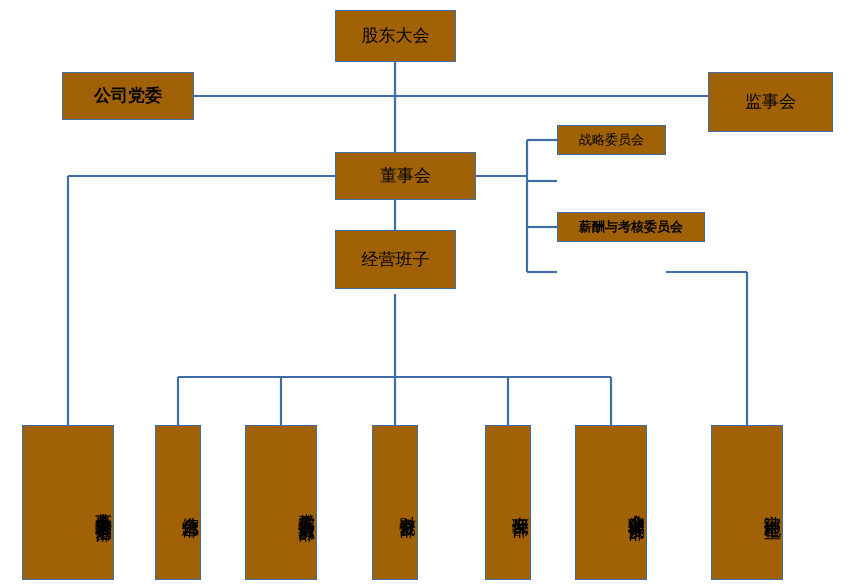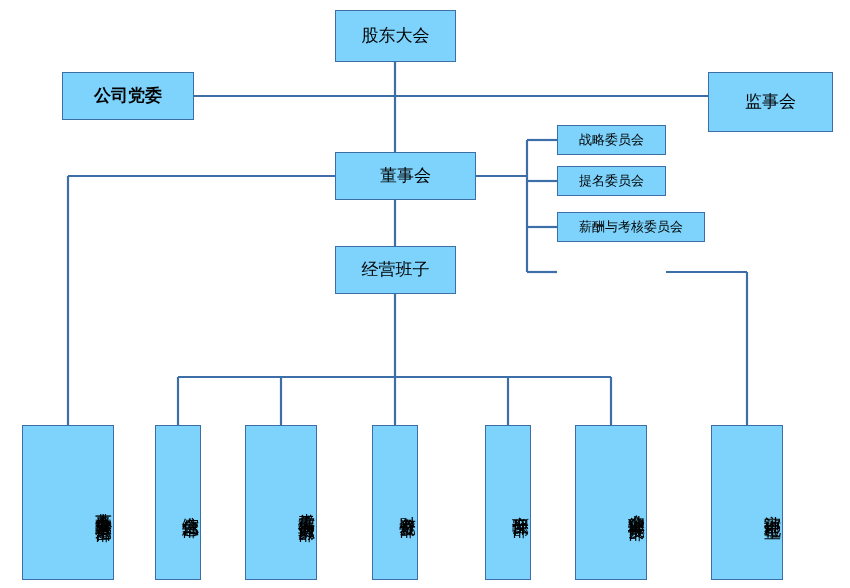--- a/index.html
+++ b/index.html
@@ -14,21 +14,21 @@
     width:850px;height:588px;
   }
   svg.lines{
     position:absolute;left:0;top:0;width:850px;height:588px;
     pointer-events:none;
   }
   .node{
     position:absolute;
     box-sizing:border-box;
     border:1.5px solid #3d6ea8;
-    background:#7dd3fc;
+    background:#a16207;
     display:flex;
     align-items:center;
     justify-content:center;
     color:#000000;
     font-size:17px;
     line-height:1.15;
     text-align:center;
     white-space:nowrap;
   }
   .node.small{font-size:13px;}
@@ -100,33 +100,30 @@
   </div>
 
   <div class="node" style="left:708px;top:72px;width:125px;height:60px;">
     <span>监事会</span>
   </div>
 
   <div class="node" style="left:335px;top:152px;width:141px;height:48px;">
     <span>董事会</span>
   </div>
 
-  <div class="node" style="left:335px;top:246px;width:121px;height:48px;">
+  <div class="node" style="left:335px;top:230px;width:121px;height:59px;">
     <span>经营班子</span>
   </div>
 
   <div class="node small" style="left:557px;top:125px;width:109px;height:30px;">
     <span>战略委员会</span>
   </div>
 
-  <div class="node small" style="left:557px;top:166px;width:109px;height:30px;">
-    <span>提名委员会</span>
-  </div>
 
-  <div class="node small" style="left:557px;top:212px;width:148px;height:30px;">
+  <div class="node small" style="left:557px;top:212px;width:148px;height:30px;font-weight:bold;">
     <span>薪酬与考核委员会</span>
   </div>
 
 
   <div class="node vert two" style="left:22px;top:425px;width:92px;height:155px;">
     <span class="vline">董事会办公室</span>
     <span class="vline">资本运营部</span>
   </div>
 
   <div class="node vert" style="left:155px;top:425px;width:46px;height:155px;">

